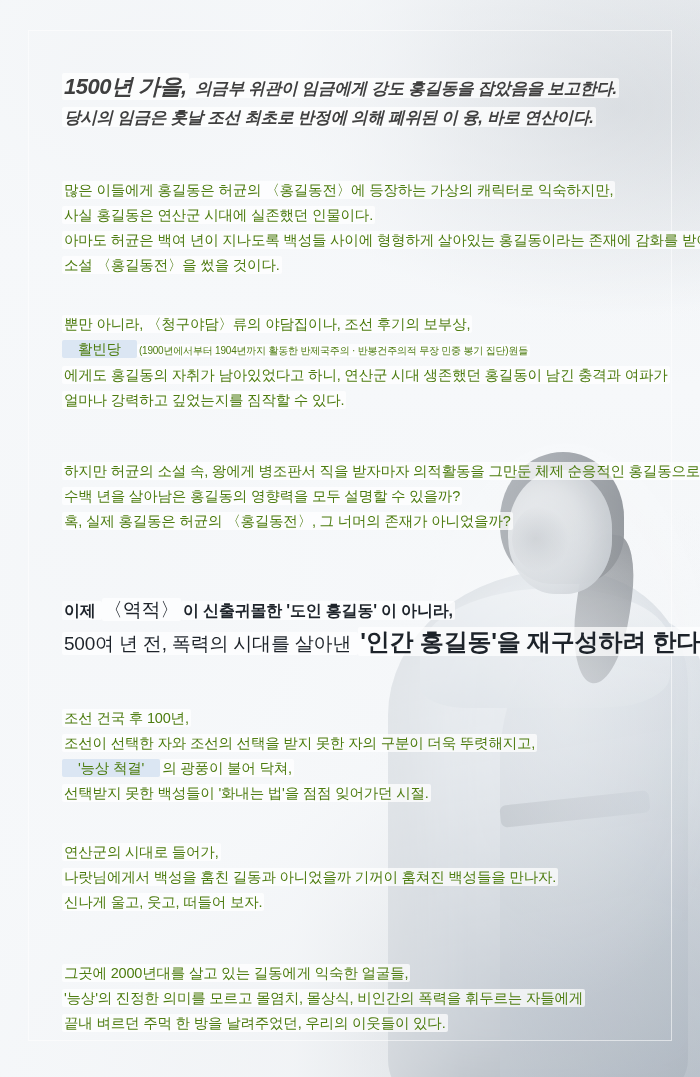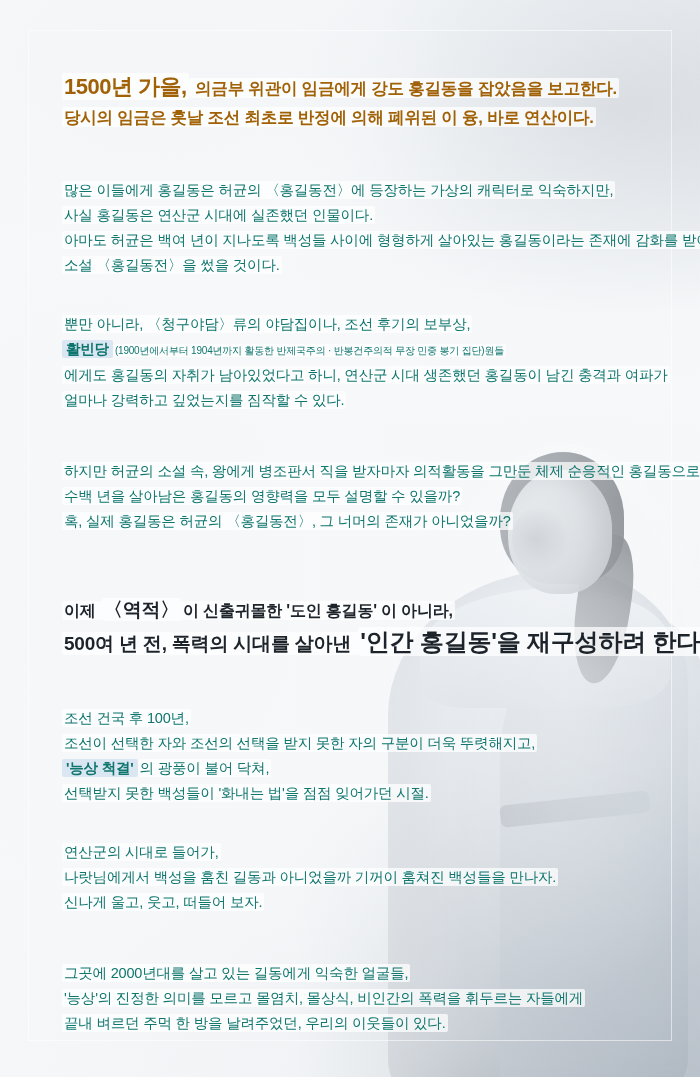--- a/index.html
+++ b/index.html
@@ -162,61 +162,62 @@
     left: 62px;
     top: 72px;
     width: 580px;
     color: #2a2f36;
   }
   .block { margin-bottom: 26px; }
   .line {
     font-size: 14.5px;
     line-height: 25px;
     letter-spacing: -0.2px;
-    color: #0f766e;
+    color: #4d7c0f;
     white-space: nowrap;
   }
   .lead .line {
     font-size: 16.5px;
     line-height: 29px;
     font-weight: 700;
-    color: #a16207;
+    color: #404040;
+    font-style: italic;
   }
   .lead .line .big {
     font-size: 22px;
     font-weight: 700;
     letter-spacing: -0.5px;
   }
   .lead .line .normal { font-weight: 600; }
 
   .block-main .line {
     font-size: 16px;
     line-height: 31px;
     font-weight: 700;
     color: #1d232a;
   }
   .block-main .line .big {
     font-size: 19px;
-    font-weight: 700;
+    font-weight: 400;
   }
   .block-main .line .huge {
     font-size: 24px;
     font-weight: 800;
   }
 
   .hl {
     background: rgba(255,255,255,0.72);
     padding: 1px 2px;
     border-radius: 2px;
   }
   .hl-strong {
     background: #dbe6f3;
-    padding: 1px 4px;
+    padding: 1px 16px;
     border-radius: 2px;
-    font-weight: 700;
+    font-weight: 400;
   }
   .small {
     font-size: 10px;
   }
   .gap-sm { height: 8px; }
   .gap-md { height: 20px; }
   .gap-lg { height: 34px; }
 </style>
 </head>
 <body>

